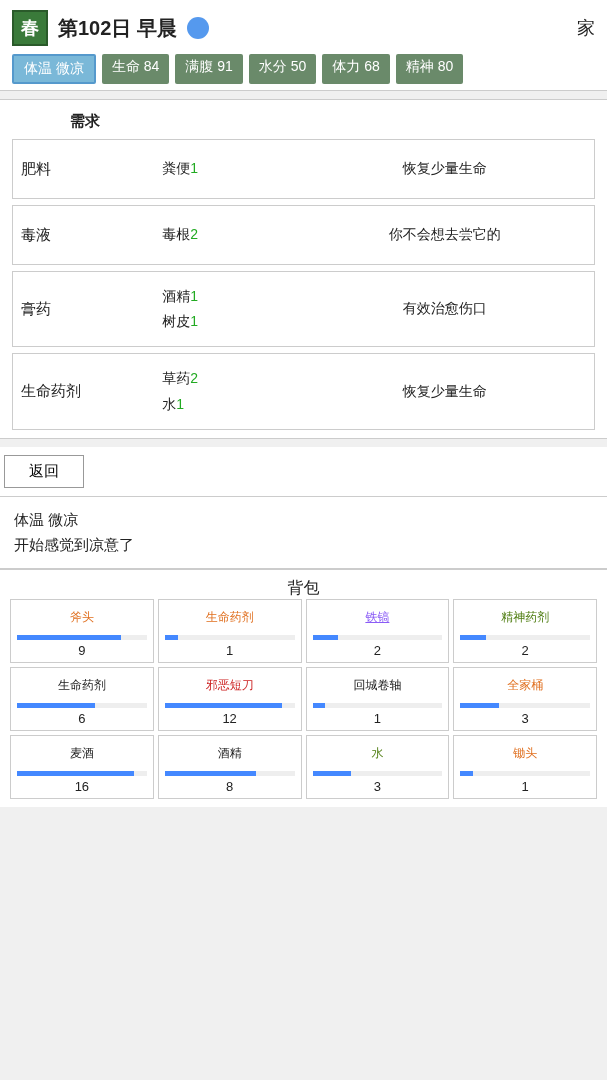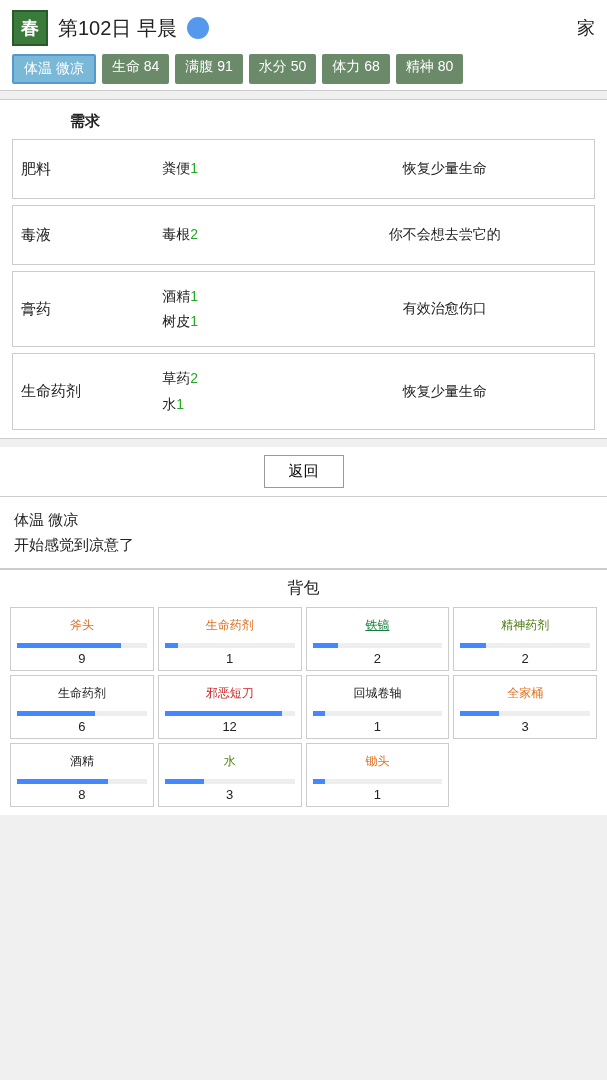--- a/index.html
+++ b/index.html
@@ -31,21 +31,21 @@
       width: 36px;
       height: 36px;
       display: flex;
       align-items: center;
       justify-content: center;
       border: 2px solid #2a5a2a;
       margin-right: 10px;
     }
     .day-title {
       font-size: 20px;
-      font-weight: normal;
+      font-weight: bold;
       margin-right: 10px;
     }
     .weather-dot {
       width: 22px;
       height: 22px;
       background: #5599ee;
       border-radius: 50%;
     }
     .home-label {
       margin-left: auto;
@@ -96,22 +96,22 @@
     .craft-item:last-child { margin-bottom: 0; }
     .craft-name { font-size: 15px; }
     .craft-req { font-size: 14px; line-height: 1.8; }
     .craft-req .req-num { color: #22aa22; }
     .craft-desc { text-align: center; font-size: 14px; }
 
     
     .return-row {
       background: #fff;
       display: flex;
-      justify-content: center;
-      padding: 8px 18px;
+      justify-content: flex-start;
+      padding: 8px 4px;
       border-bottom: 1px solid #ccc;
     }
     .return-btn {
       border: 1px solid #999;
       background: #fff;
       padding: 6px 24px;
       font-size: 15px;
       cursor: pointer;
     }
 
@@ -126,21 +126,20 @@
 
     
     .backpack-section {
       background: #fff;
       padding: 8px 10px;
       border-top: 1px solid #ccc;
     }
     .backpack-title {
       text-align: center;
       font-size: 16px;
-      margin-bottom: 8px;
     }
     .bp-grid {
       display: grid;
       grid-template-columns: repeat(4, 1fr);
       gap: 4px;
     }
     .bp-item {
       border: 1px solid #ccc;
       text-align: center;
       padding: 4px 2px;
@@ -163,21 +162,21 @@
       height: 5px;
       background: #4488ff;
     }
     .bp-count {
       font-size: 13px;
       margin-top: 2px;
     }
 
     
     .color-orange { color: #e07020; }
-    .color-purple { color: #15803d; text-decoration: underline; }
+    .color-purple { color: #8b5cf6; text-decoration: underline; }
     .color-teal   { color: #4d7c0f; }
     .color-red    { color: #cc2222; }
   </style>
 </head>
 <body>
 
 <div class="header">
   <div class="header-top">
     <div class="season-badge">春</div>
     <span class="day-title">第102日 早晨</span>
@@ -294,20 +293,27 @@
         <div class="bp-count">1</div>
       </div>
       <div class="bp-item">
         <div class="bp-item-name color-orange">全家桶</div>
         <div class="bp-bar-wrap">
           <div class="bp-bar" style="width: 30%;"></div>
         </div>
         <div class="bp-count">3</div>
       </div>
       <div class="bp-item">
+        <div class="bp-item-name">麦酒</div>
+        <div class="bp-bar-wrap">
+          <div class="bp-bar" style="width: 90%;"></div>
+        </div>
+        <div class="bp-count">16</div>
+      </div>
+      <div class="bp-item">
         <div class="bp-item-name">酒精</div>
         <div class="bp-bar-wrap">
           <div class="bp-bar" style="width: 70%;"></div>
         </div>
         <div class="bp-count">8</div>
       </div>
       <div class="bp-item">
         <div class="bp-item-name color-teal">水</div>
         <div class="bp-bar-wrap">
           <div class="bp-bar" style="width: 30%;"></div>

